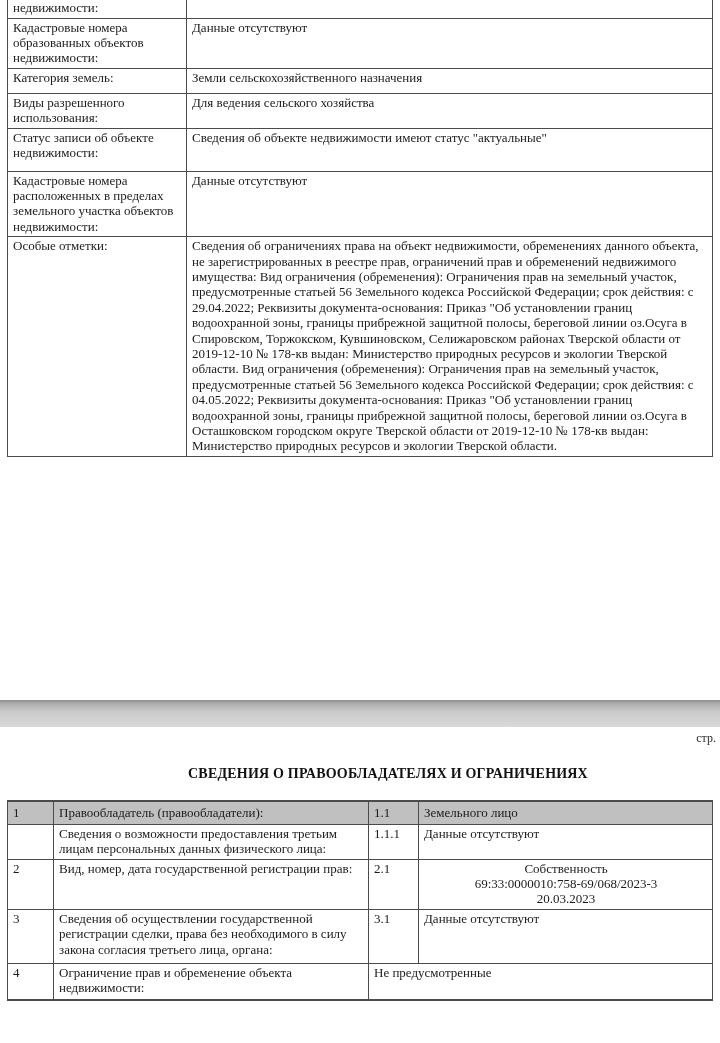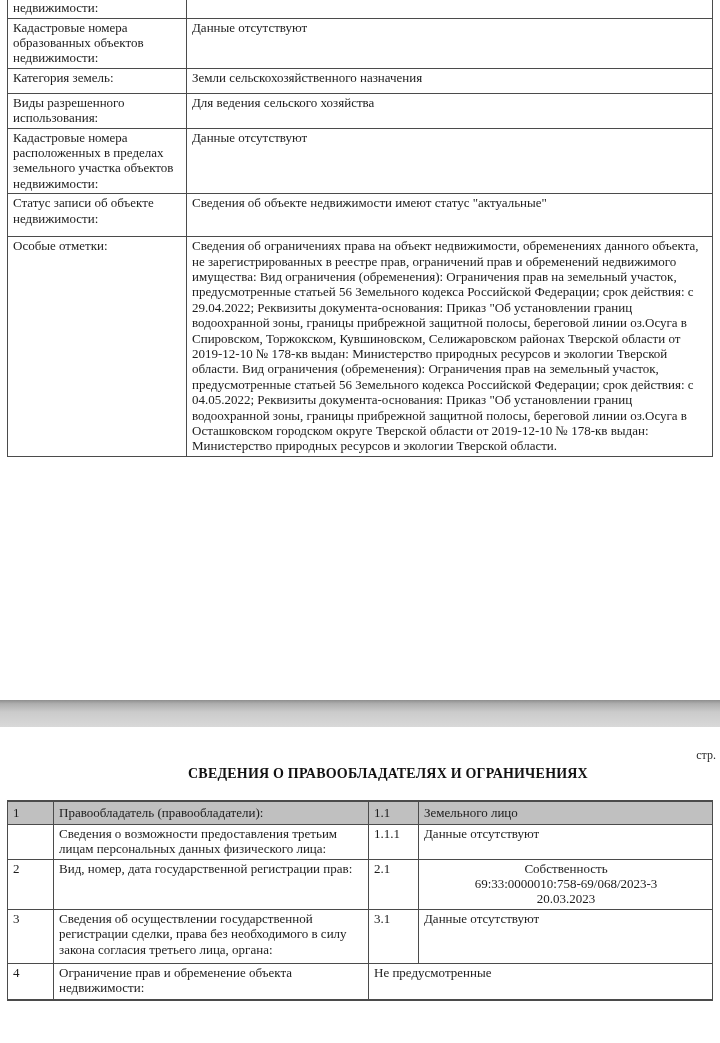--- a/index.html
+++ b/index.html
@@ -24,21 +24,21 @@
   #table2{position:absolute;left:7px;top:800px;border-top:2px solid #4b4b4b;border-bottom:2px solid #4b4b4b;}
   #table2 tr.head td{background:#c0c0c0;padding-top:3px;}
   .preline{white-space:pre-line;text-align:center;}
   
   #page-separator{
     position:absolute;left:0;top:700px;width:720px;height:27px;
     background:linear-gradient(to bottom,#8e8e8e 0%,#aeaeae 14%,#cbcbcb 45%,#d9d9d9 100%);
   }
   
   #page-label{
-    position:absolute;top:748px;right:4px;font-size:12px;color:#2a2a2a;
+    position:absolute;top:731px;right:4px;font-size:12px;color:#2a2a2a;
   }
   #section-title{
     position:absolute;top:766px;left:0;width:720px;text-align:center;
     font-size:14px;font-weight:bold;letter-spacing:0.2px;color:#111;padding-left:28px;
   }
 </style>
 </head>
 <body>
 
 <div id="screen">
@@ -58,27 +58,27 @@
       <td>Данные отсутствуют</td>
     </tr>
     <tr style="height:25px">
       <td>Категория земель:</td>
       <td>Земли сельскохозяйственного назначения</td>
     </tr>
     <tr style="height:32px">
       <td>Виды разрешенного использования:</td>
       <td>Для ведения сельского хозяйства</td>
     </tr>
+    <tr style="height:43px">
+      <td>Статус записи об объекте недвижимости:</td>
+      <td>Сведения об объекте недвижимости имеют статус "актуальные"</td>
+    </tr>
     <tr style="height:63px">
       <td>Кадастровые номера расположенных в пределах земельного участка объектов недвижимости:</td>
       <td>Данные отсутствуют</td>
-    </tr>
-    <tr style="height:43px">
-      <td>Статус записи об объекте недвижимости:</td>
-      <td>Сведения об объекте недвижимости имеют статус "актуальные"</td>
     </tr>
     <tr style="height:215px">
       <td>Особые отметки:</td>
       <td>Сведения об ограничениях права на объект недвижимости, обременениях данного объекта, не зарегистрированных в реестре прав, ограничений прав и обременений недвижимого имущества: Вид ограничения (обременения): Ограничения прав на земельный участок, предусмотренные статьей 56 Земельного кодекса Российской Федерации; срок действия: с 29.04.2022; Реквизиты документа-основания: Приказ "Об установлении границ водоохранной зоны, границы прибрежной защитной полосы, береговой линии оз.Осуга в Спировском, Торжокском, Кувшиновском, Селижаровском районах Тверской области от 2019-12-10 № 178-кв выдан: Министерство природных ресурсов и экологии Тверской области. Вид ограничения (обременения): Ограничения прав на земельный участок, предусмотренные статьей 56 Земельного кодекса Российской Федерации; срок действия: с 04.05.2022; Реквизиты документа-основания: Приказ "Об установлении границ водоохранной зоны, границы прибрежной защитной полосы, береговой линии оз.Осуга в Осташковском городском округе Тверской области от 2019-12-10 № 178-кв выдан: Министерство природных ресурсов и экологии Тверской области.</td>
     </tr>
   </tbody>
     </table>
 
   <div id="page-separator"></div>
 

